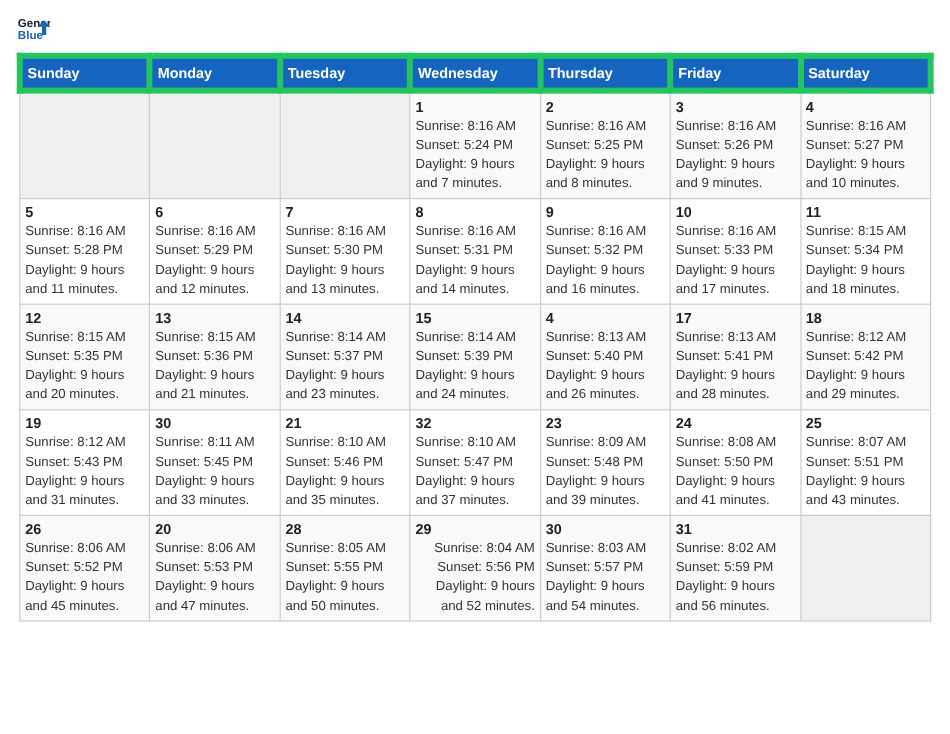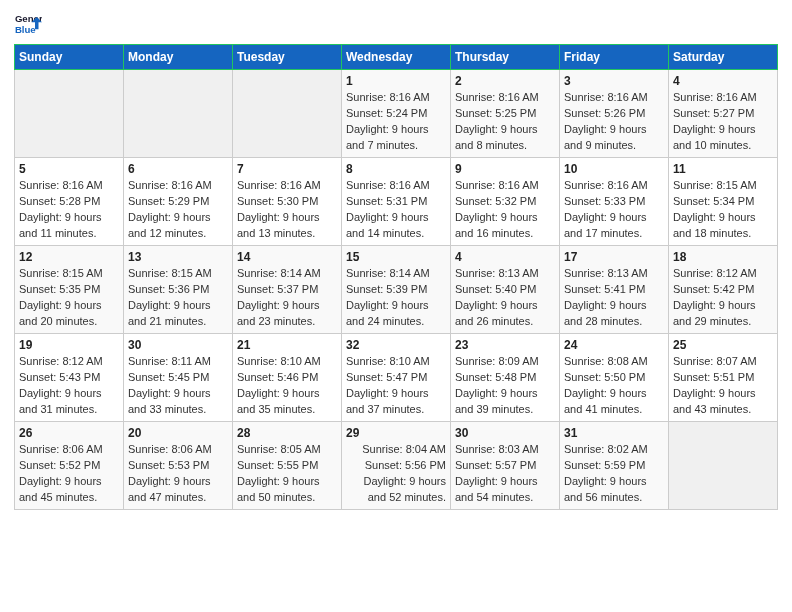--- a/index.html
+++ b/index.html
@@ -47,21 +47,21 @@
       border-collapse: collapse;
       table-layout: fixed;
     }
     .calendar thead th {
       background: #1565c0;
       color: #fff;
       font-size: 12px;
       font-weight: bold;
       padding: 5px 4px;
       text-align: left;
-      border: 1px solid #22c55e;
+      border: 5px solid #22c55e;
     }
     .calendar tbody td {
       vertical-align: top;
       border: 1px solid #ccc;
       padding: 4px 4px 3px 4px;
       font-size: 9.5px;
       color: #333;
       height: 88px;
       background: #fff;
     }

